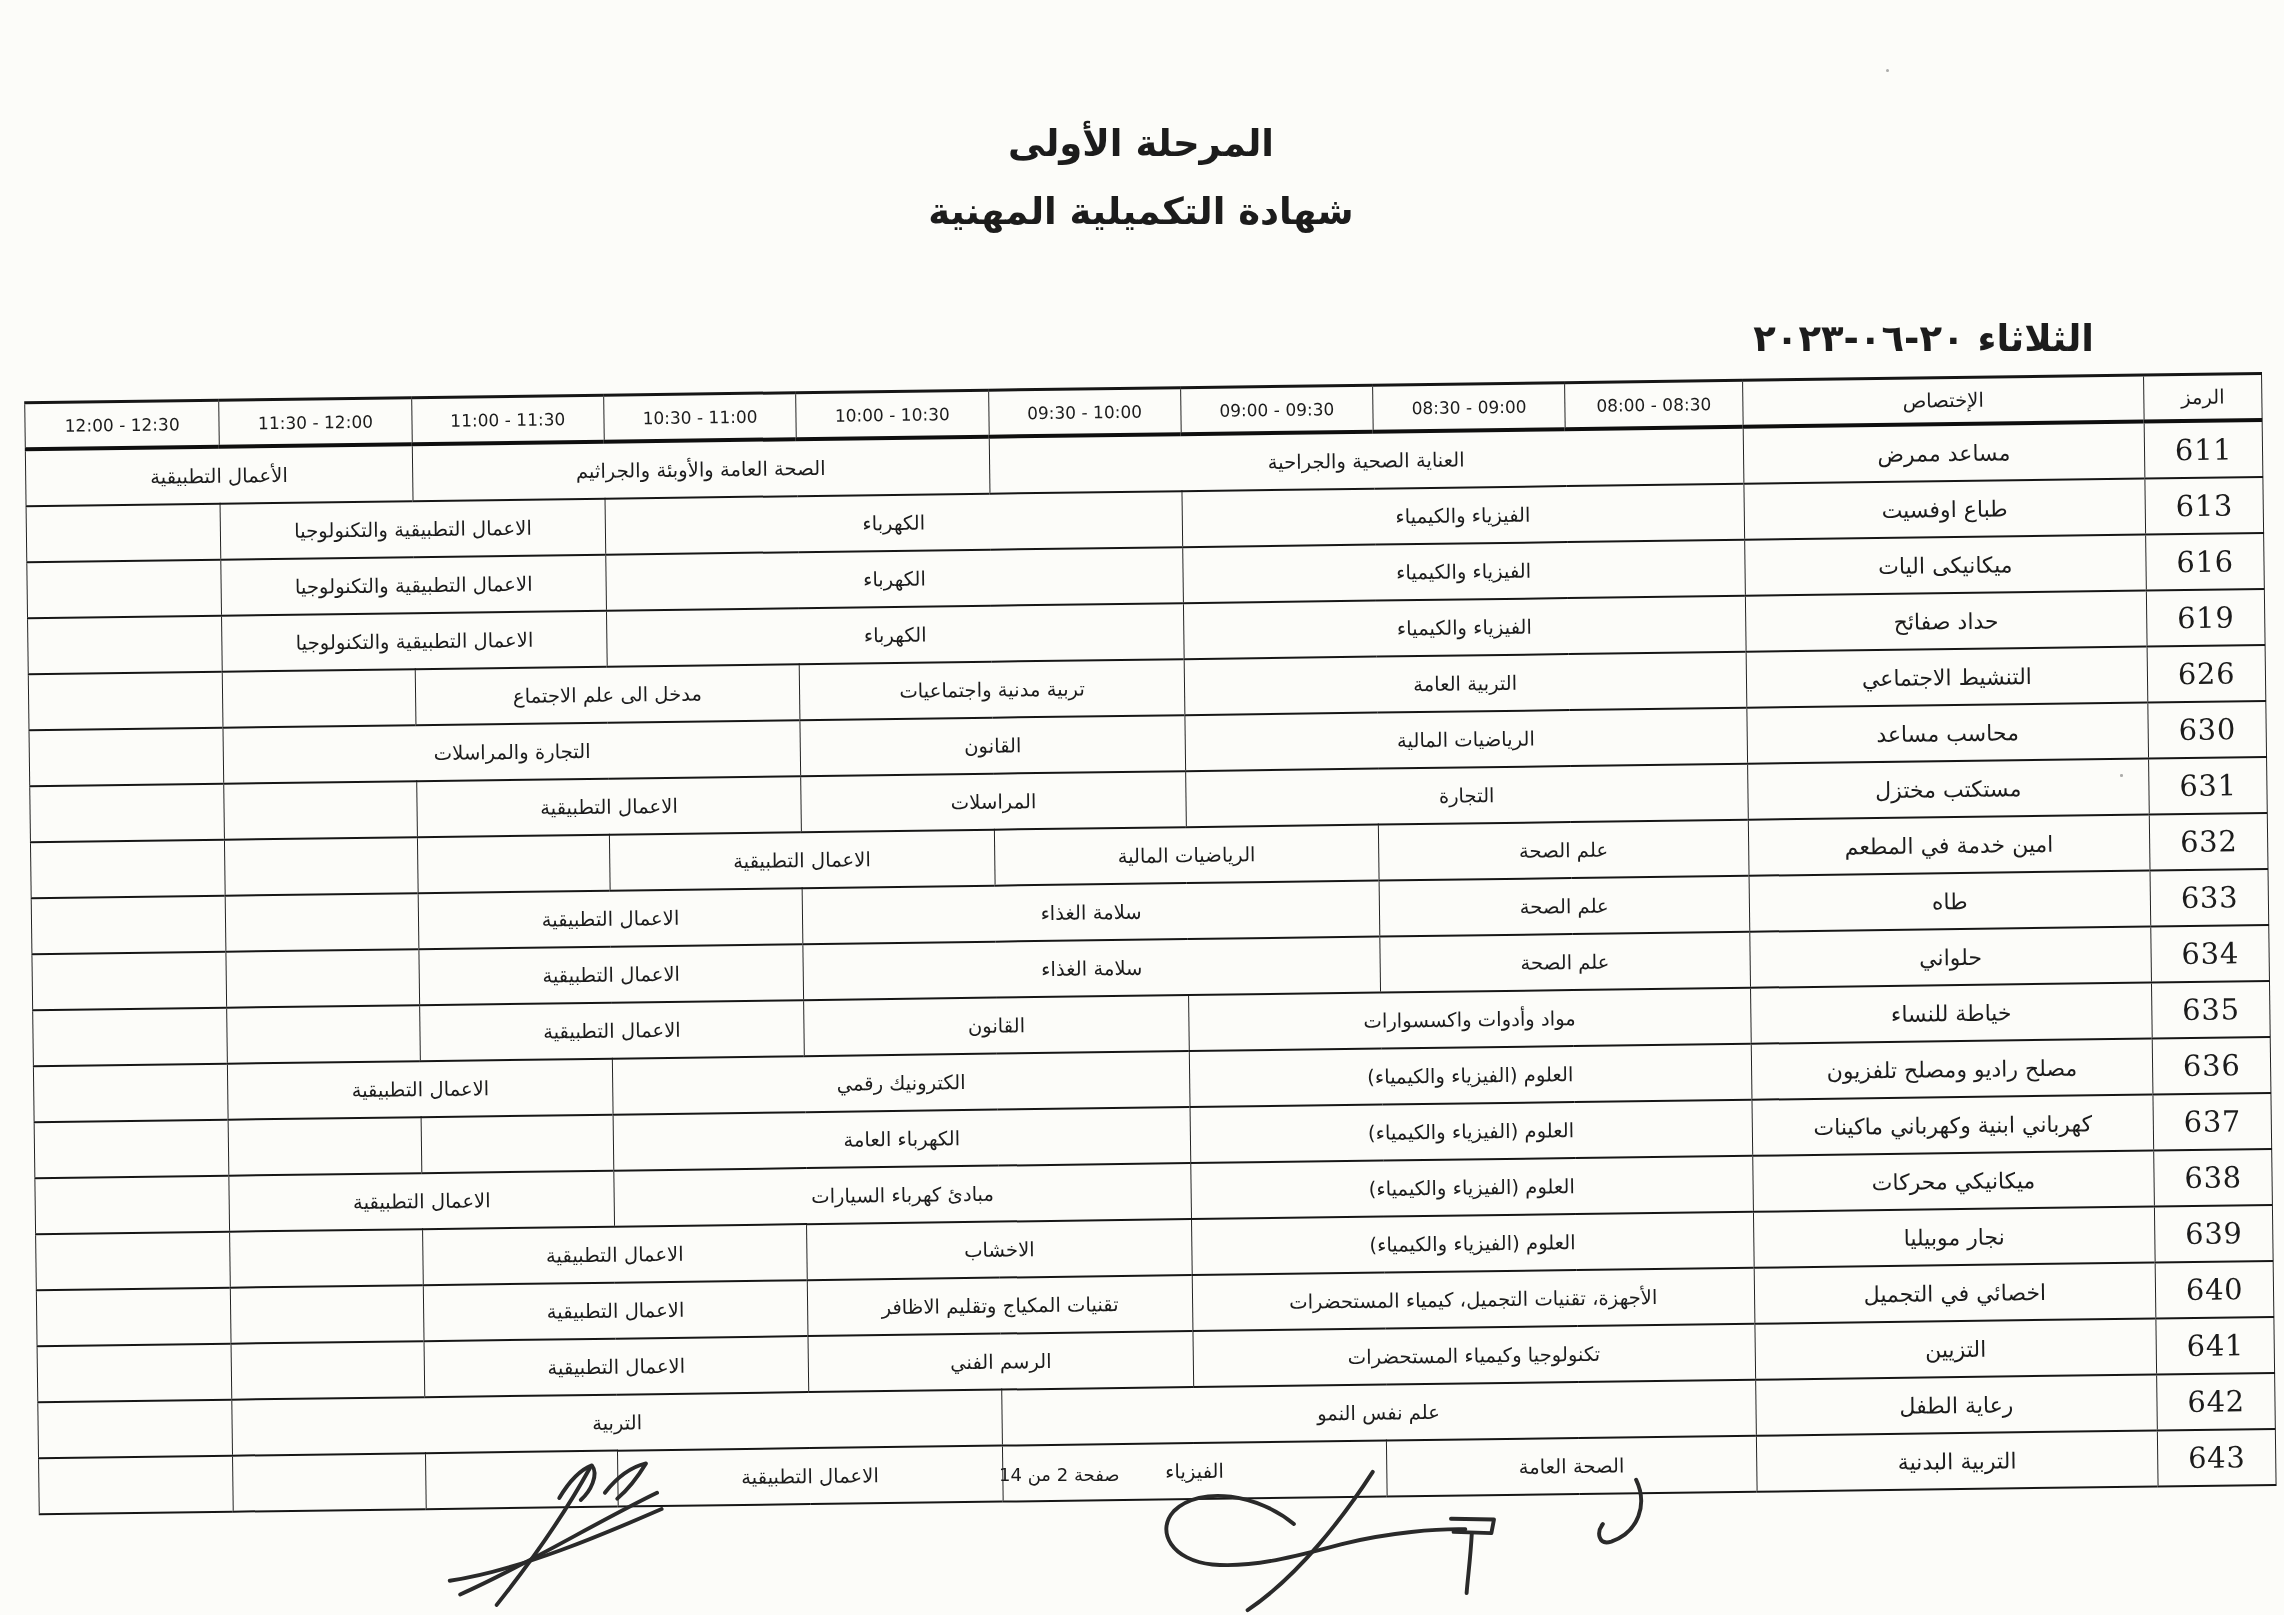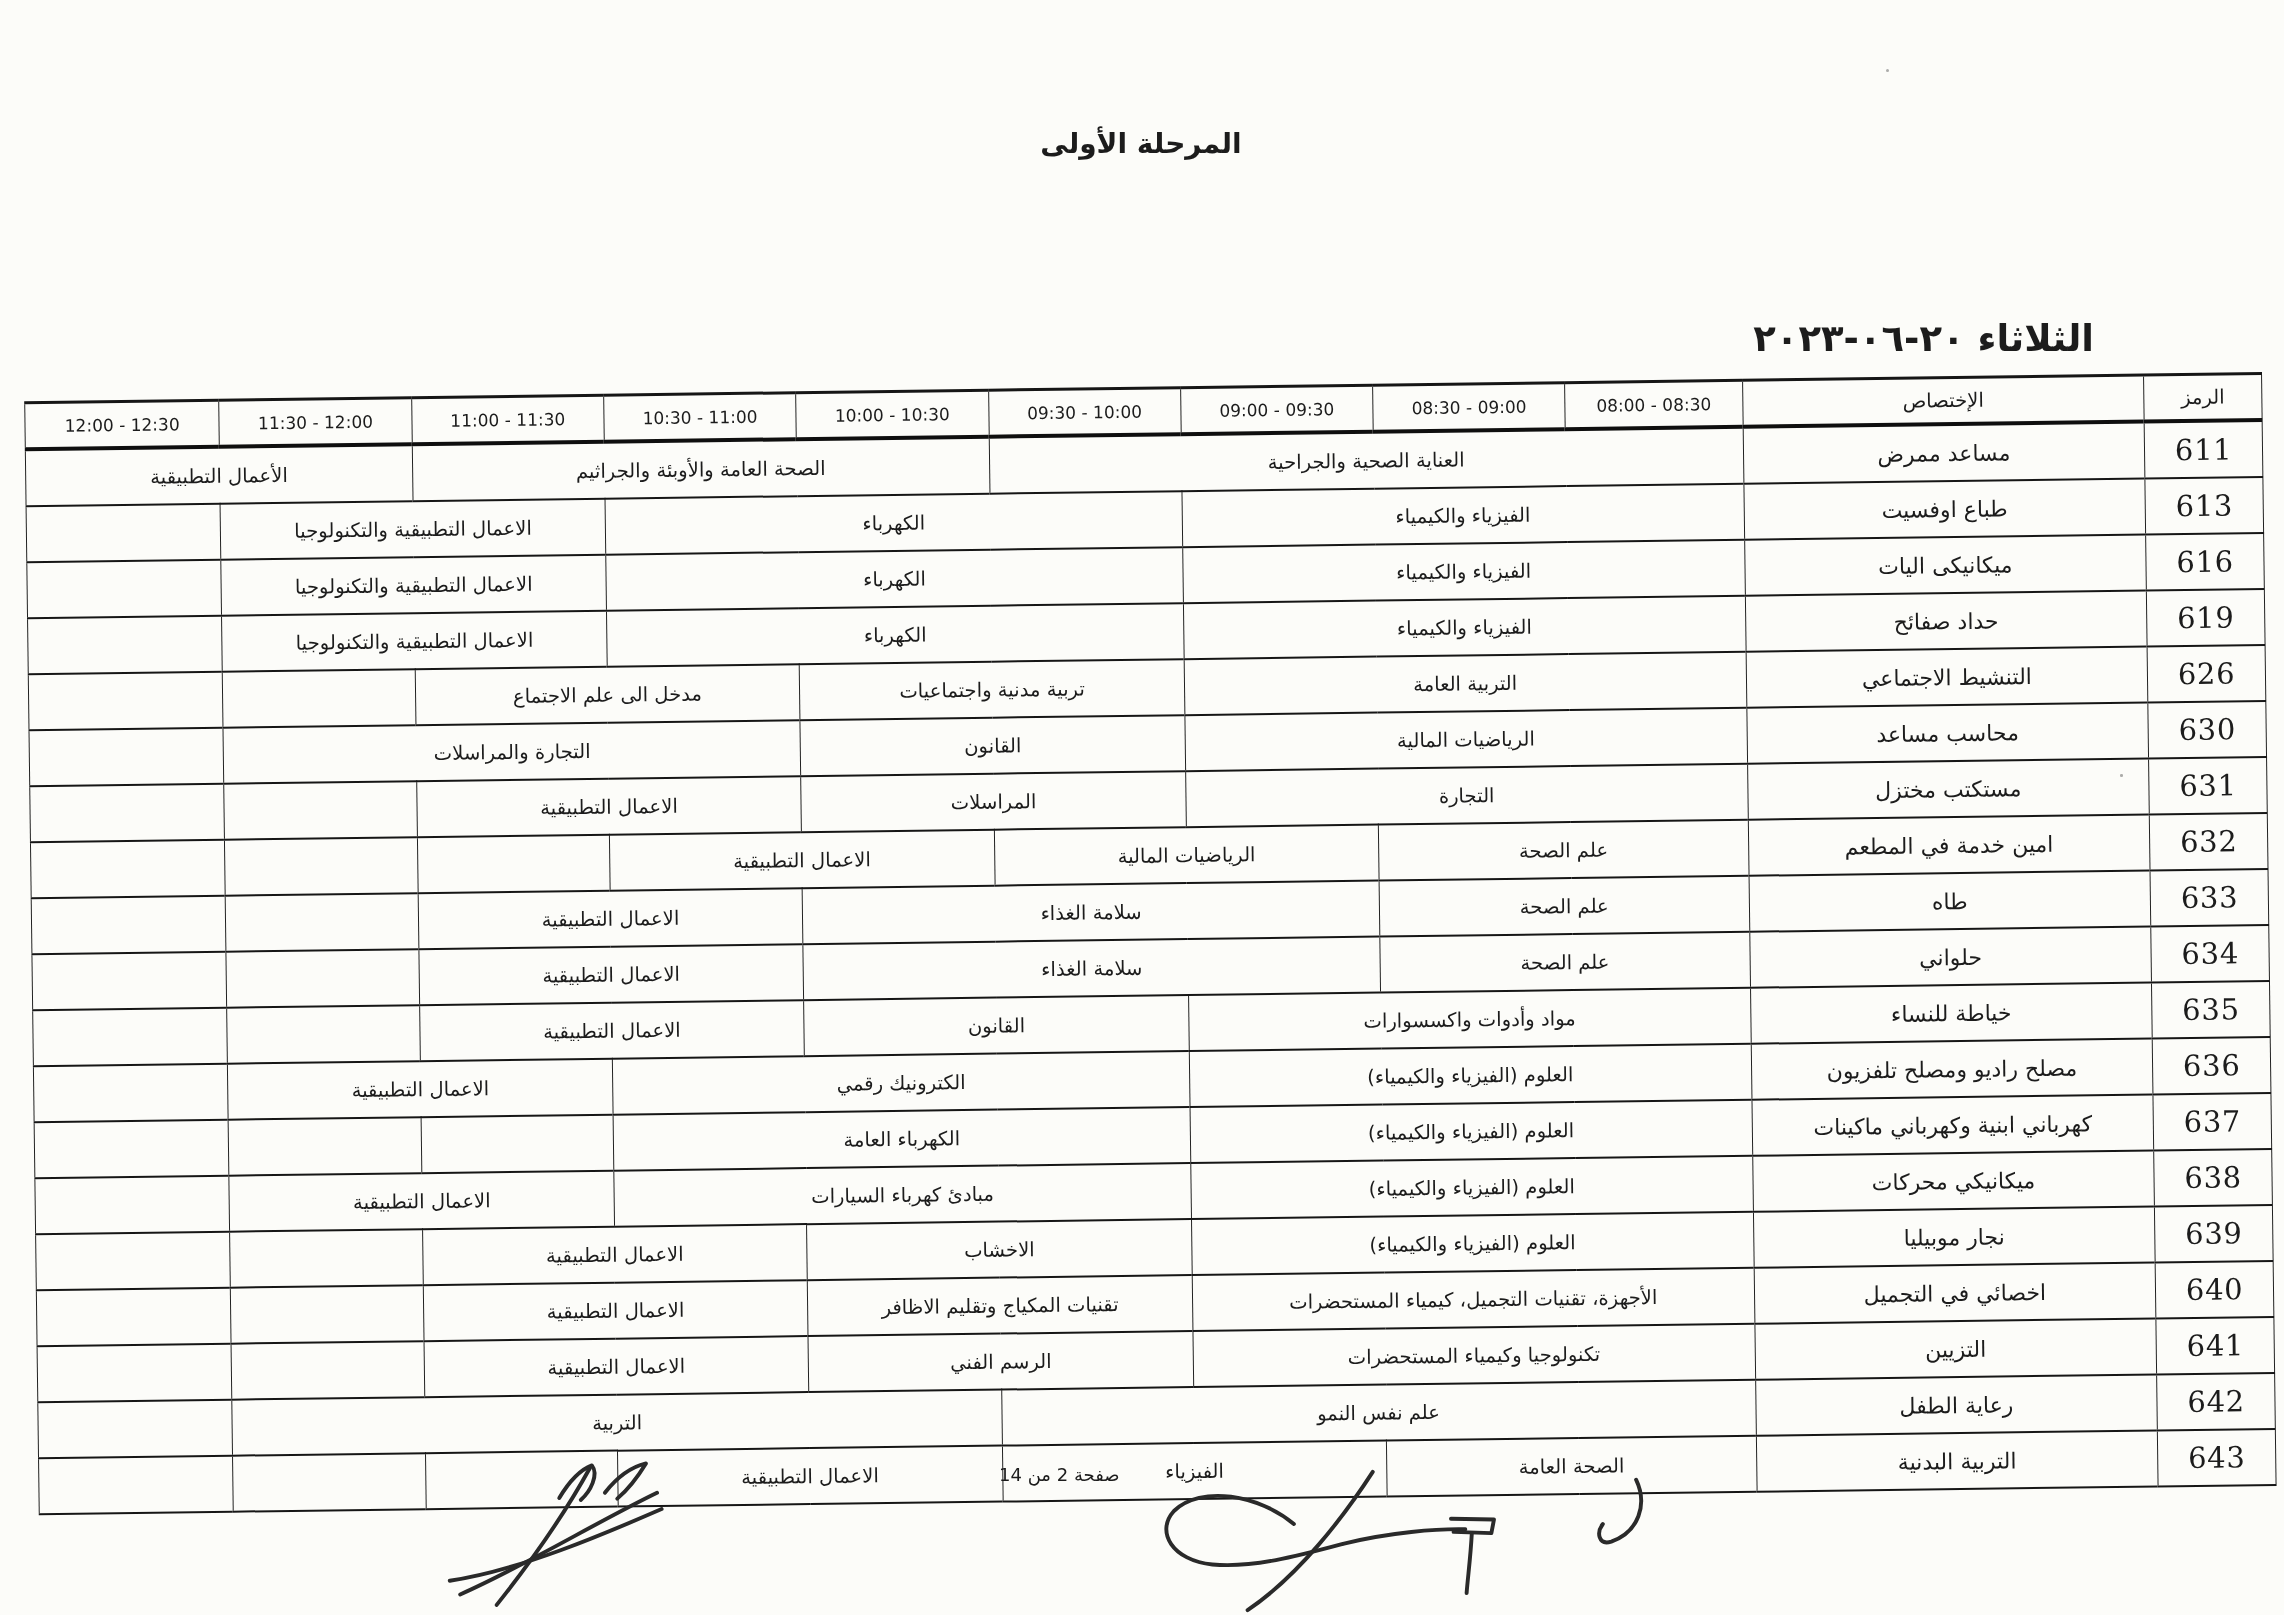--- a/index.html
+++ b/index.html
@@ -20,21 +20,21 @@
   .title-block {
     position: absolute;
     top: 110px;
     left: 652px;
     width: 978px;
     text-align: center;
     font-weight: bold;
   }
   .title-line {
     display: block;
-    font-size: 28px;
+    font-size: 37px;
     line-height: 68px;
     white-space: nowrap;
   }
   .date-line {
     position: absolute;
     top: 317px;
     right: 190px;
     font-size: 37px;
     font-weight: bold;
     white-space: nowrap;
@@ -116,20 +116,21 @@
     background: #6a6a6a;
     border-radius: 50%;
     opacity: 0.55;
   }
 </style>
 </head>
 <body>
 
 <div class="title-block">
   <span class="title-line">المرحلة الأولى</span>
+  <span class="title-line">شهادة التكميلية المهنية</span>
 </div>
 
 <div class="date-line">الثلاثاء ٢٠-٠٦-٢٠٢٣</div>
 
 <div class="sheet">
   <table class="schedule">
     <colgroup>
       <col style="width:117px">
         <col style="width:399px">
       <col style="width:176px">

